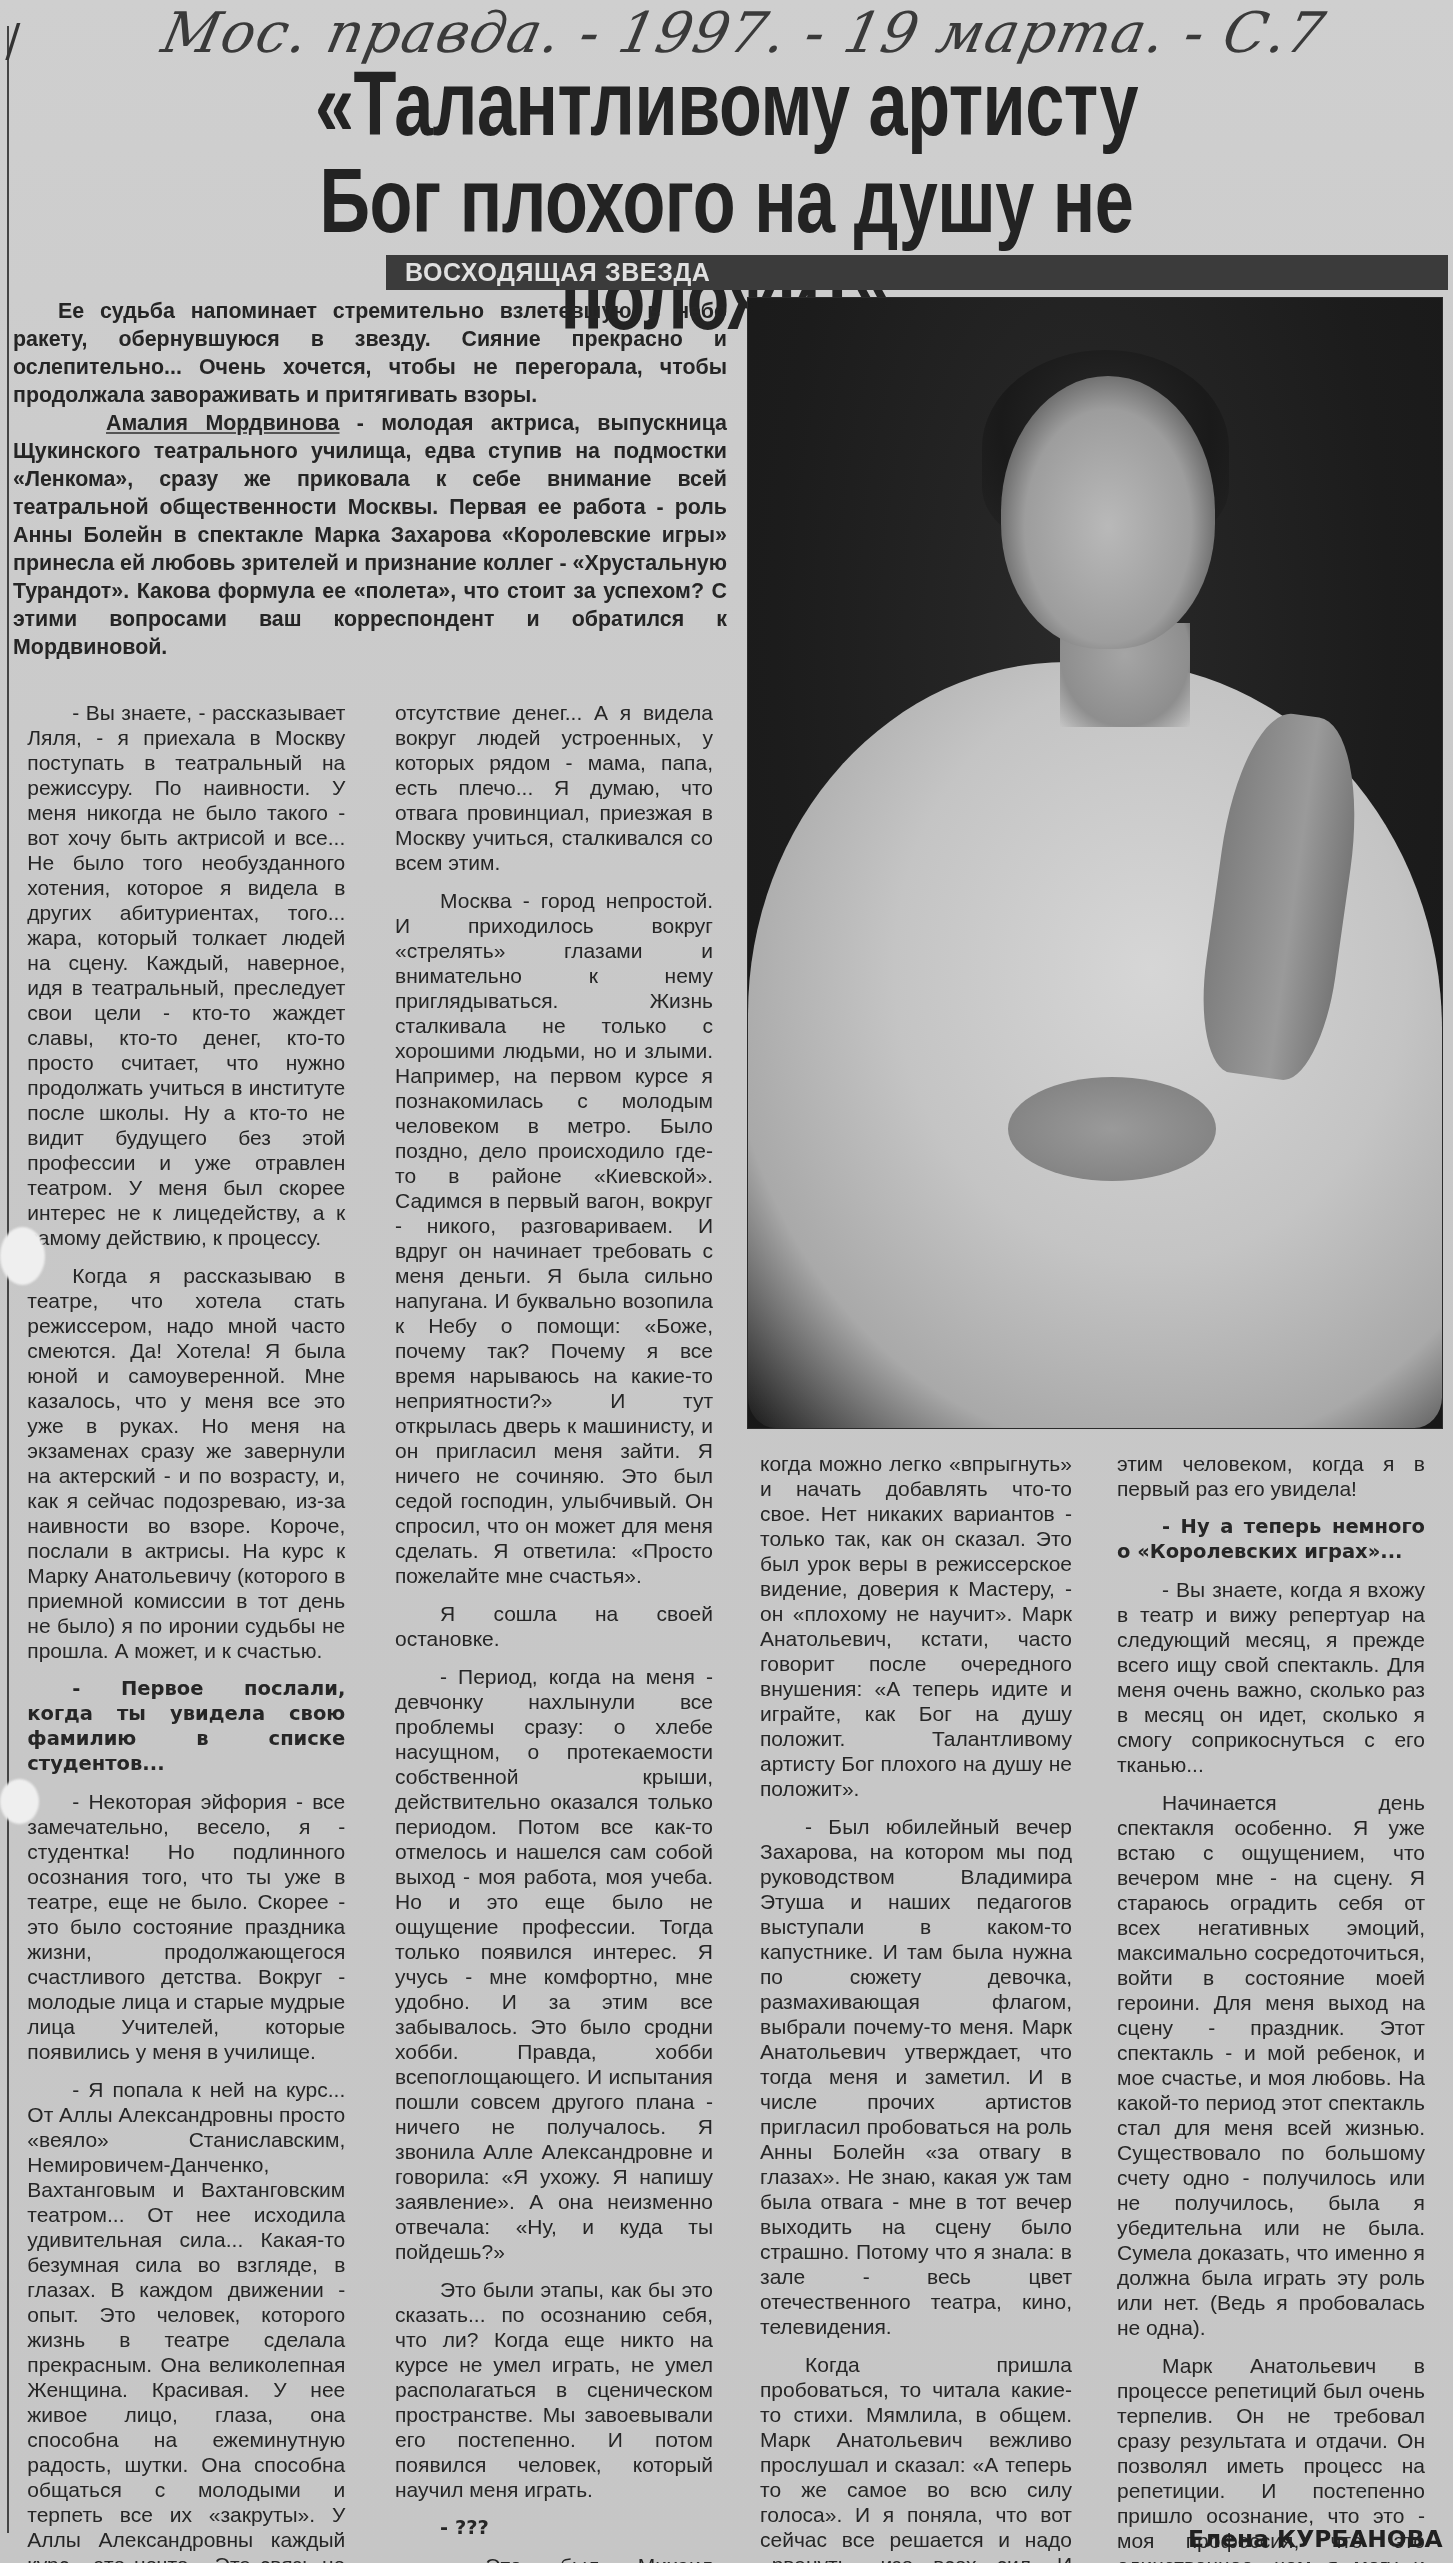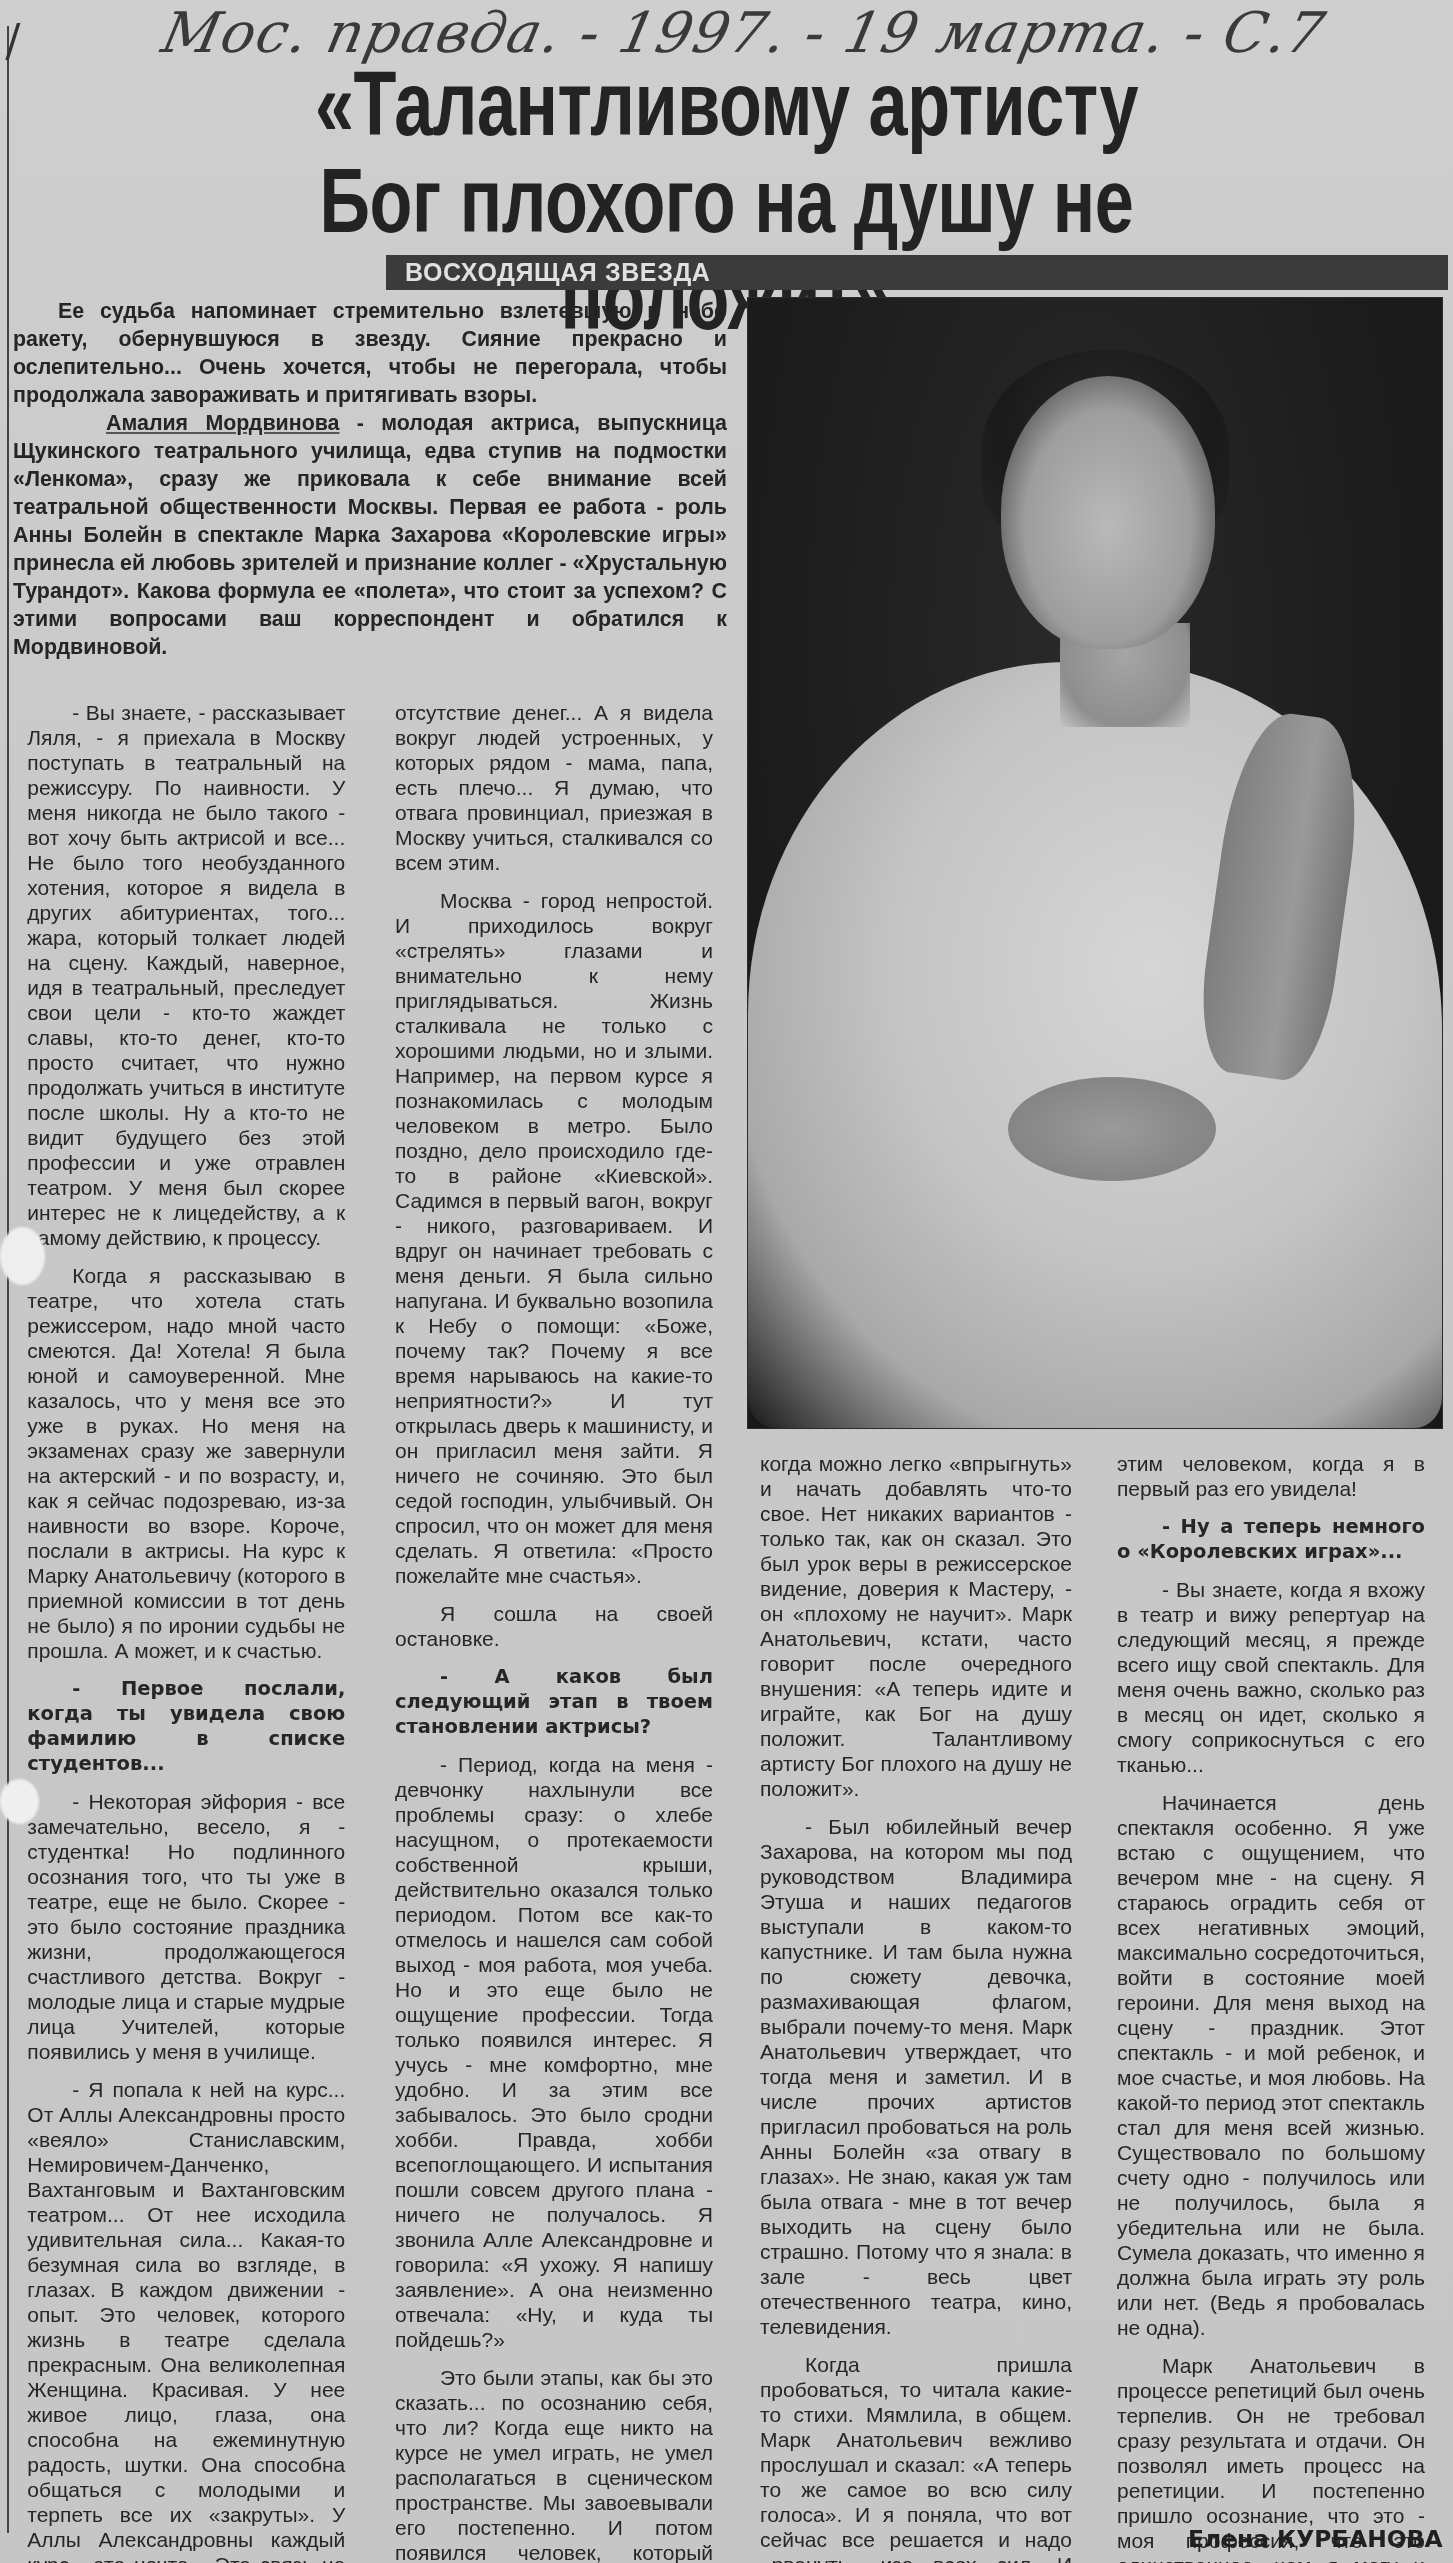--- a/index.html
+++ b/index.html
@@ -121,21 +121,20 @@
       <p>Когда я рассказываю в театре, что хотела стать режиссером, надо мной часто смеются. Да! Хотела! Я была юной и самоуверенной. Мне казалось, что у меня все это уже в руках. Но меня на экзаменах сразу же завернули на актерский - и по возрасту, и, как я сейчас подозреваю, из-за наивности во взоре. Короче, послали в актрисы. На курс к Марку Анатольевичу (которого в приемной комиссии в тот день не было) я по иронии судьбы не прошла. А может, и к счастью.</p>
       <p class="q">- Первое послали, когда ты увидела свою фамилию в списке студентов...</p>
       <p>- Некоторая эйфория - все замечательно, весело, я - студентка! Но подлинного осознания того, что ты уже в театре, еще не было. Скорее - это было состояние праздника жизни, продолжающегося счастливого детства. Вокруг - молодые лица и старые мудрые лица Учителей, которые появились у меня в училище.</p>
       <p>- Я попала к ней на курс... От Аллы Александровны просто «веяло» Станиславским, Немировичем-Данченко, Вахтанговым и Вахтанговским театром... От нее исходила удивительная сила... Какая-то безумная сила во взгляде, в глазах. В каждом движении - опыт. Это человек, которого жизнь в театре сделала прекрасным. Она великолепная Женщина. Красивая. У нее живое лицо, глаза, она способна на ежеминутную радость, шутки. Она способна общаться с молодыми и терпеть все их «закруты». У Аллы Александровны каждый курс - это нечто... Эта связь не обрывается никогда. И я ей тоже звоню.</p>
       <p class="q">- Что тебе хотелось в тот период?</p>
     </div>
   <div class="col col2">
       <p style="text-indent: 0px;">отсутствие денег... А я видела вокруг людей устроенных, у которых рядом - мама, папа, есть плечо... Я думаю, что отвага провинциал, приезжая в Москву учиться, сталкивался со всем этим.</p>
       <p>Москва - город непростой. И приходилось вокруг «стрелять» глазами и внимательно к нему приглядываться. Жизнь сталкивала не только с хорошими людьми, но и злыми. Например, на первом курсе я познакомилась с молодым человеком в метро. Было поздно, дело происходило где-то в районе «Киевской». Садимся в первый вагон, вокруг - никого, разговариваем. И вдруг он начинает требовать с меня деньги. Я была сильно напугана. И буквально возопила к Небу о помощи: «Боже, почему так? Почему я все время нарываюсь на какие-то неприятности?» И тут открылась дверь к машинисту, и он пригласил меня зайти. Я ничего не сочиняю. Это был седой господин, улыбчивый. Он спросил, что он может для меня сделать. Я ответила: «Просто пожелайте мне счастья».</p>
       <p>Я сошла на своей остановке.</p>
-      <p class="q">- А каков был следующий этап в твоем становлении актрисы?</p>
       <p>- Период, когда на меня - девчонку нахлынули все проблемы сразу: о хлебе насущном, о протекаемости собственной крыши, действительно оказался только периодом. Потом все как-то отмелось и нашелся сам собой выход - моя работа, моя учеба. Но и это еще было не ощущение профессии. Тогда только появился интерес. Я учусь - мне комфортно, мне удобно. И за этим все забывалось. Это было сродни хобби. Правда, хобби всепоглощающего. И испытания пошли совсем другого плана - ничего не получалось. Я звонила Алле Александровне и говорила: «Я ухожу. Я напишу заявление». А она неизменно отвечала: «Ну, и куда ты пойдешь?»</p>
       <p>Это были этапы, как бы это сказать... по осознанию себя, что ли? Когда еще никто на курсе не умел играть, не умел располагаться в сценическом пространстве. Мы завоевывали его постепенно. И потом появился человек, который научил меня играть.</p>
       <p class="q">- ???</p>
       <p>- Это был Михаил Григорьевич Цитриняк. В его спектакле «Фантазии Фарятьева» я ощутила первый кайф от игры. Он первый точно сказал мне, что я должна делать и чего добиваться в мизансцене. Определил мне узкие врата действия. Его манера репетиции - это показ, замечательный режиссерский показ,</p>
     </div>
   <div class="col col3">
       <p style="text-indent: 0px;">когда можно легко «впрыгнуть» и начать добавлять что-то свое. Нет никаких вариантов - только так, как он сказал. Это был урок веры в режиссерское видение, доверия к Мастеру, - он «плохому не научит». Марк Анатольевич, кстати, часто говорит после очередного внушения: «А теперь идите и играйте, как Бог на душу положит. Талантливому артисту Бог плохого на душу не положит».</p>
       <p>- Был юбилейный вечер Захарова, на котором мы под руководством Владимира Этуша и наших педагогов выступали в каком-то капустнике. И там была нужна по сюжету девочка, размахивающая флагом, выбрали почему-то меня. Марк Анатольевич утверждает, что тогда меня и заметил. И в числе прочих артистов пригласил пробоваться на роль Анны Болейн «за отвагу в глазах». Не знаю, какая уж там была отвага - мне в тот вечер выходить на сцену было страшно. Потому что я знала: в зале - весь цвет отечественного театра, кино, телевидения.</p>
       <p>Когда пришла пробоваться, то читала какие-то стихи. Мямлила, в общем. Марк Анатольевич вежливо прослушал и сказал: «А теперь то же самое во всю силу голоса». И я поняла, что вот сейчас все решается и надо «рвануть» изо всех сил. И «рванула»! Потому что мне очень захотелось работать с</p>
     </div>

